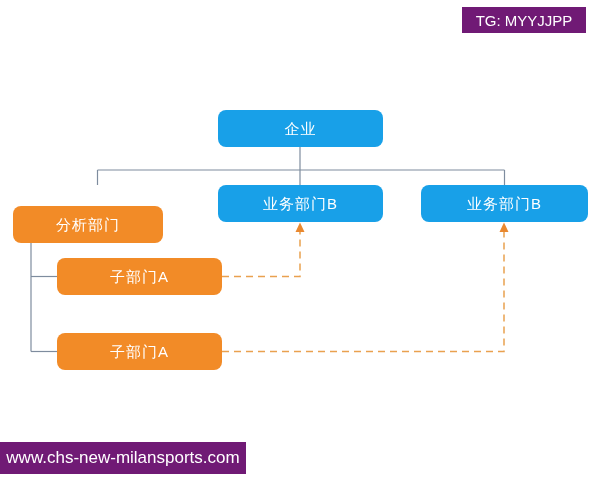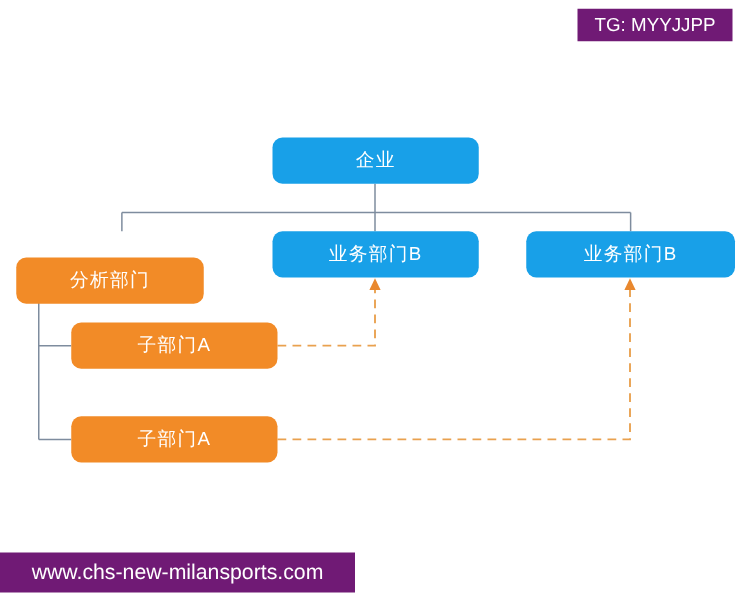--- a/index.html
+++ b/index.html
@@ -46,21 +46,21 @@
   .badge.top {
     left: 462px;
     top: 7px;
     width: 124px;
     height: 26px;
     font-size: 15px;
   }
   .badge.bottom {
     left: 0px;
     top: 442px;
-    width: 284px;
+    width: 246px;
     height: 32px;
     font-size: 17px;
     text-align: right;
   }
 </style>
 </head>
 <body>
 
 <div class="canvas">
 

